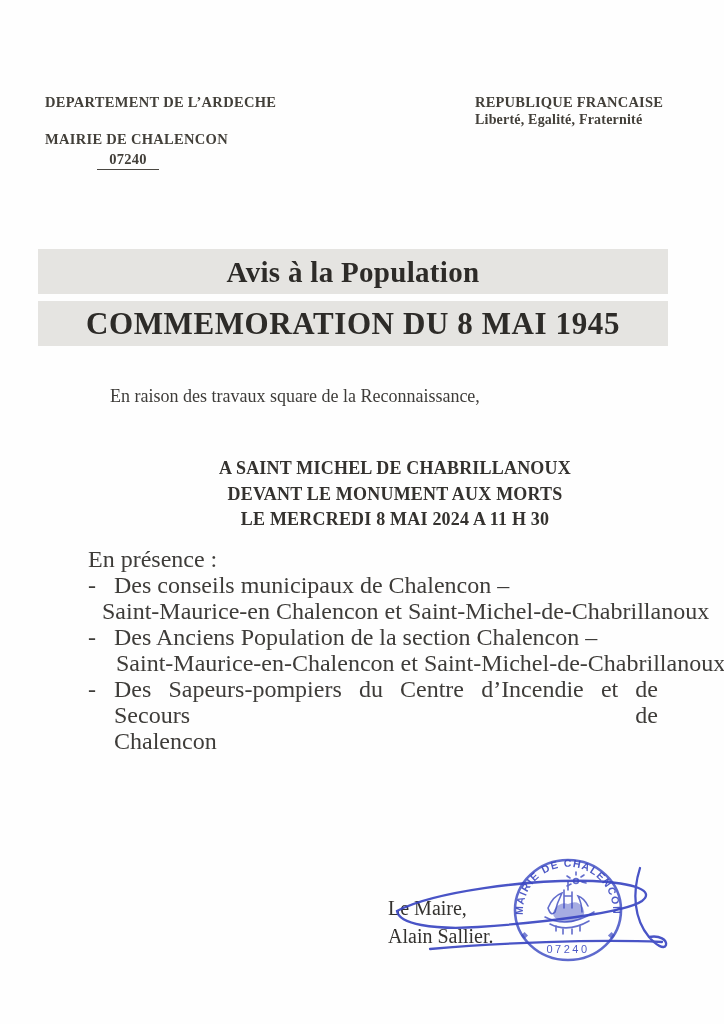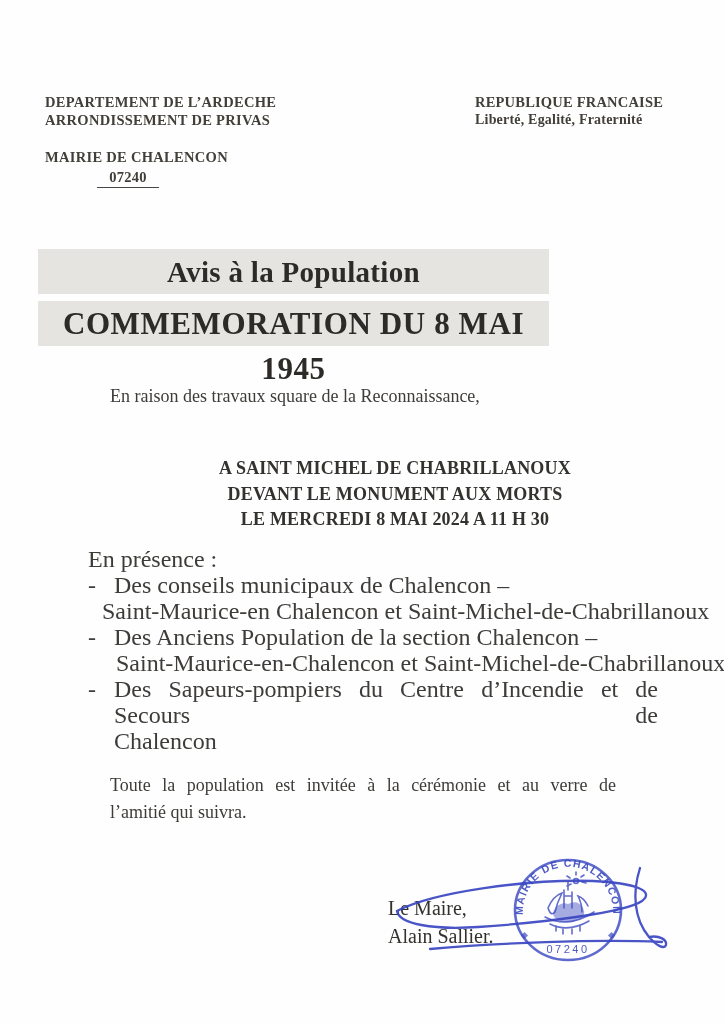--- a/index.html
+++ b/index.html
@@ -16,21 +16,21 @@
 
   
   .hdr-left{left:45px;top:93px;font-weight:bold;font-size:14.5px;line-height:18px;letter-spacing:.3px;color:#423f39;}
   .mairie-block{margin-top:19px;}
   .postal{display:block;width:62px;margin:2px 0 0 52px;text-align:center;
           border-bottom:1.6px solid #4a4742;padding-bottom:1px;}
   .hdr-right{left:475px;top:93px;font-weight:bold;font-size:14.5px;line-height:18px;letter-spacing:.2px;color:#423f39;}
   .hdr-right .motto{font-size:14px;}
 
   
-  .banner{left:38px;top:249px;width:511px;}
+  .banner{left:38px;top:249px;width:630px;}
   .strip{background:#e5e4e1;text-align:center;color:#2d2b28;font-weight:bold;}
   .strip-title{height:45px;line-height:46px;font-size:29px;margin-bottom:7px;letter-spacing:.3px;}
   .strip-subtitle{height:45px;line-height:45px;font-size:31px;letter-spacing:.6px;}
 
   
   .intro{left:110px;top:384px;width:480px;font-size:18px;line-height:25.5px;color:#3e3c39;}
   .location{left:170px;top:456px;width:450px;text-align:center;font-weight:bold;
             font-size:18px;line-height:25.5px;color:#34322f;letter-spacing:.2px;}
   .presence{left:88px;top:546px;width:570px;font-size:24px;line-height:26px;color:#3e3c39;}
   .presence-item{display:grid;grid-template-columns:26px 1fr;}
@@ -47,21 +47,20 @@
   .sig-svg{left:378px;top:855px;}
   svg{display:block;}
 </style>
 </head>
 <body>
 
 <div class="page">
 
   <div class="abs hdr-left">
     <div>DEPARTEMENT DE L’ARDECHE</div>
-    <div>ARRONDISSEMENT DE PRIVAS</div>
     <div class="mairie-block">
       <div>MAIRIE DE CHALENCON</div>
       <span class="postal">07240</span>
     </div>
   </div>
 
   <div class="abs hdr-right">
     <div>REPUBLIQUE FRANCAISE</div>
     <div class="motto">Liberté, Egalité, Fraternité</div>
   </div>
@@ -102,24 +101,20 @@
 
     <div class="presence-item">
       <span class="dash">-</span>
       <div>
         <div class="stretch">Des Sapeurs-pompiers du Centre d’Incendie et de Secours de</div>
         <div>Chalencon</div>
       </div>
     </div>
   </div>
 
-  <div class="abs closing">
-    <div class="stretch">Toute la population est invitée à la cérémonie et au verre de</div>
-    <div>l’amitié qui suivra.</div>
-  </div>
 
   <div class="abs sig-text">
     <div>Le Maire,</div>
     <div>Alain Sallier.</div>
   </div>
 
   <svg class="abs stamp-svg" width="116" height="112" viewBox="0 0 116 112">
     <ellipse cx="58" cy="56" rx="53" ry="50" fill="none" stroke="#4250c4" stroke-width="2.6" opacity="0.85"></ellipse>
     <path id="arcTop" d="M 16 74 A 45 45 0 1 1 100 74" fill="none" stroke="none"></path>
     <text font-size="10.5" letter-spacing="1.2" fill="#3c49c0" font-weight="bold" font-family="'Liberation Sans',sans-serif" opacity="0.9">

